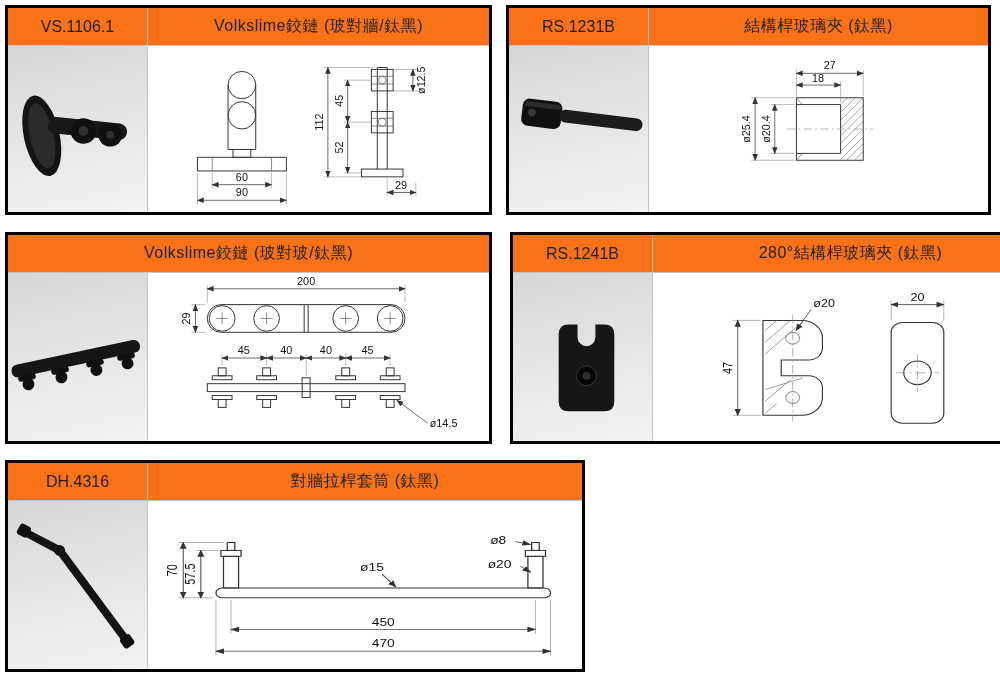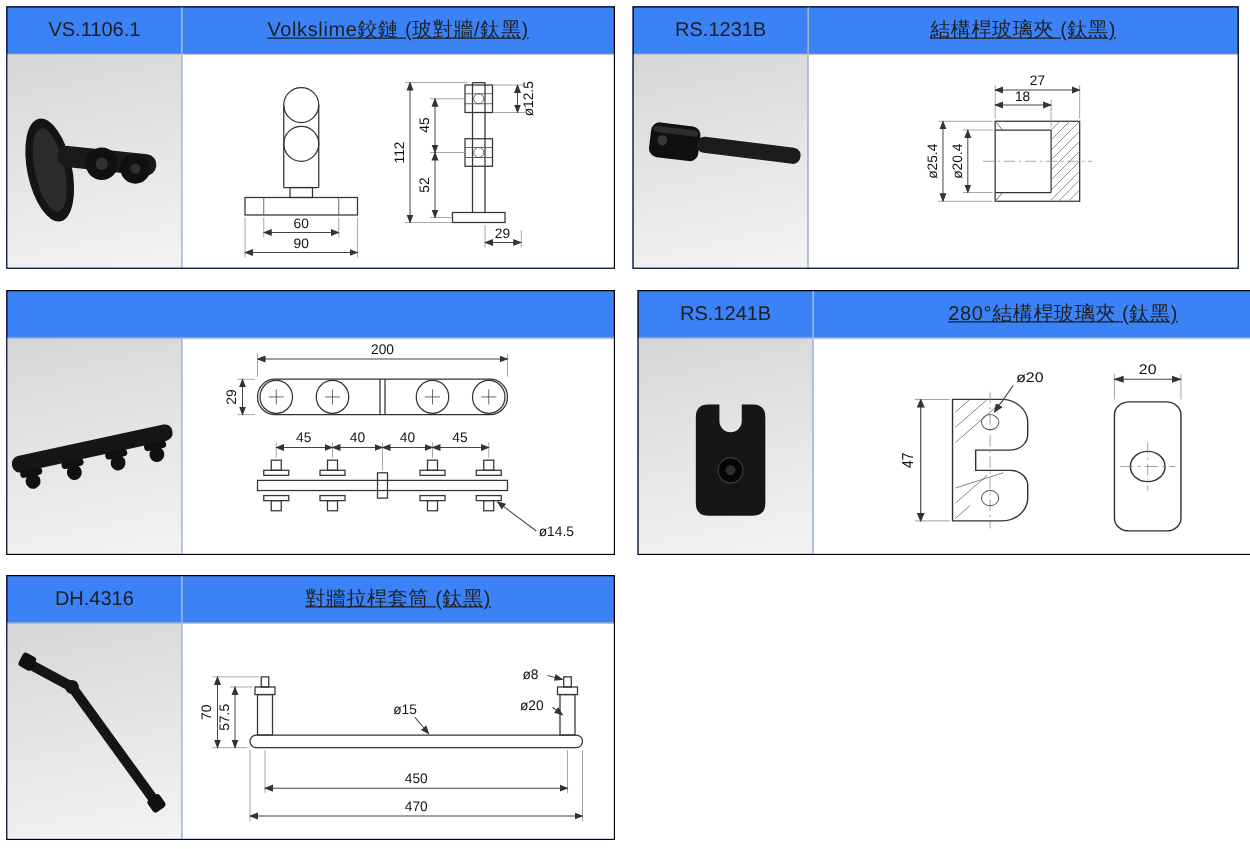--- a/index.html
+++ b/index.html
@@ -5,34 +5,34 @@
   * { margin:0; padding:0; box-sizing:border-box; }
   html,body { width:1000px; height:679px; }
   body {
     background:#ffffff;
     font-family:"Liberation Sans","DejaVu Sans",sans-serif;
     position:relative;
     overflow:hidden;
   }
   .panel {
     position:absolute;
-    border:1px solid #000000;
-    background:#3b82f6;
+    border:3px solid #000000;
+    background:#f97316;
     display:flex;
     flex-direction:column;
   }
   .panel-header { display:flex; flex:0 0 38px; border-bottom:1px solid #c4c4c4; }
   .code-cell {
     width:140px; border-right:1px solid #c4c4c4;
     display:flex; align-items:center; justify-content:center;
     font-size:16px; color:#1f1f1f;
   }
   .title-cell {
     flex:1; display:flex; align-items:center; justify-content:center;
-    font-size:16px; color:#1f1f1f; letter-spacing:.5px;text-decoration:underline;
+    font-size:16px; color:#1f1f1f; letter-spacing:.5px;
   }
   .panel-body { flex:1; display:flex; min-height:0; }
   .photo-cell {
     width:140px; border-right:1px solid #c4c4c4;
     background:linear-gradient(168deg,#d6d6d6 0%,#e7e7e7 55%,#f3f3f3 100%);
   }
   .drawing-cell { flex:1; background:#fff; }
   .photo-cell svg, .drawing-cell svg { display:block; width:100%; height:100%; }
 
   text.dim { font-size:11px; fill:#111; font-family:"Liberation Sans","DejaVu Sans",sans-serif; }
@@ -191,20 +191,21 @@
           <line class="dimline" x1="128" y1="60" x2="128" y2="110"></line>
           <text class="dim" x="123" y="85" text-anchor="middle" transform="rotate(-90 123 85)">ø20.4</text>
         </g>
       </svg>
     </div>
   </div>
 </div>
 
 <div class="panel" style="left:5px;top:232px;width:487px;height:212px">
   <div class="panel-header">
+    <div class="title-cell">Volkslime鉸鏈 (玻對玻/鈦黑)</div>
   </div>
   <div class="panel-body">
     <div class="photo-cell">
       <svg viewBox="0 0 140 170" preserveAspectRatio="none">
         <g transform="rotate(-12 70 95)">
           <rect x="4" y="80" width="132" height="13" rx="6" fill="#161616"></rect>
           <g fill="#101010">
             <rect x="9" y="92" width="18" height="6" rx="3"></rect>
             <circle cx="18" cy="102" r="6"></circle>
             <rect x="43" y="92" width="18" height="6" rx="3"></rect>
@@ -331,21 +332,21 @@
           <line class="ext" x1="208" y1="48" x2="208" y2="28"></line>
           <line class="ext" x1="254" y1="48" x2="254" y2="28"></line>
           <line class="dimline" x1="208" y1="32" x2="254" y2="32"></line>
           <text class="dim" x="231" y="28" text-anchor="middle">20</text>
         </g>
       </svg>
     </div>
   </div>
 </div>
 
-<div class="panel" style="left:5px;top:460px;width:487px;height:212px">
+<div class="panel" style="left:5px;top:460px;width:580px;height:212px">
   <div class="panel-header">
     <div class="code-cell">DH.4316</div>
     <div class="title-cell">對牆拉桿套筒 (鈦黑)</div>
   </div>
   <div class="panel-body">
     <div class="photo-cell">
       <svg viewBox="0 0 140 170" preserveAspectRatio="none">
         <g>
           <path d="M18,32 L52,50 L120,142" stroke="#151515" stroke-width="8" stroke-linecap="round" fill="none"></path>
           <rect x="10" y="24" width="12" height="12" rx="3" fill="#101010" transform="rotate(28 16 30)"></rect>

